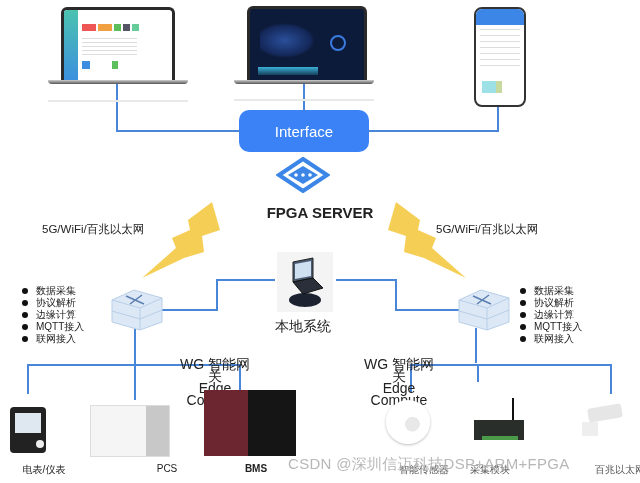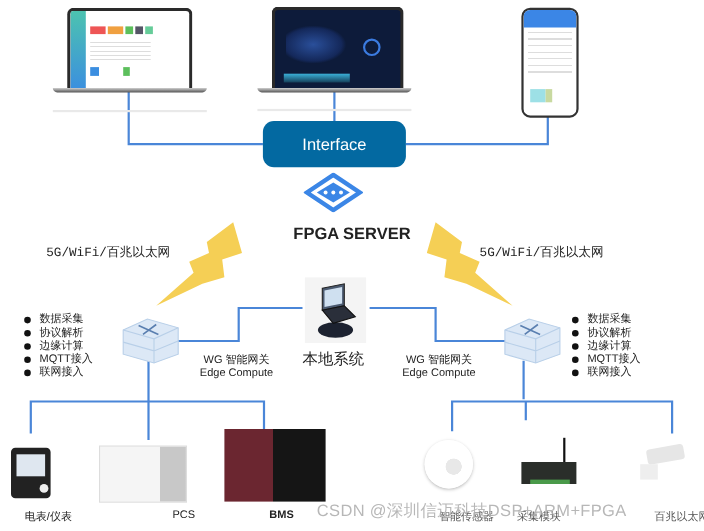--- a/index.html
+++ b/index.html
@@ -2,27 +2,27 @@
 <html><head>
 <meta charset="utf-8">
 <style>
   html,body{margin:0;padding:0;background:#fff;}
   body{width:640px;height:483px;position:relative;overflow:hidden;font-family:"DejaVu Sans","Liberation Sans",sans-serif;color:#222;}
   .abs{position:absolute;}
   svg.wires{position:absolute;left:0;top:0;width:640px;height:483px;}
   .laptop-screen{position:absolute;border:3px solid #2a2a2a;border-bottom:none;border-radius:6px 6px 0 0;overflow:hidden;}
   .laptop-base{position:absolute;height:4px;background:linear-gradient(#cfcfcf,#555);border-radius:0 0 6px 6px;}
   .laptop-shadow{position:absolute;height:2px;background:#e9e9e9;}
-  .iface{position:absolute;left:239px;top:110px;width:130px;height:42px;background:#0369a1;border-radius:10px;color:#fff;font-size:15px;display:flex;align-items:center;justify-content:center;font-family:"Liberation Sans",sans-serif;}
+  .iface{position:absolute;left:239px;top:110px;width:130px;height:42px;background:#3b82f6;border-radius:10px;color:#fff;font-size:15px;display:flex;align-items:center;justify-content:center;font-family:"Liberation Sans",sans-serif;}
   .mqtt{position:absolute;left:0;width:640px;top:204px;text-align:center;font-weight:bold;font-size:15px;font-family:"Liberation Sans",sans-serif;}
-  .net{position:absolute;font-size:11.5px;font-family:Liberation Mono, monospace;}
+  .net{position:absolute;font-size:11.5px;font-family:Liberation Sans, sans-serif;}
   .feat{position:absolute;font-size:10px;line-height:12px;list-style:none;margin:0;padding:0;font-family:Liberation Sans, sans-serif;}
   .feat li{position:relative;padding-left:16px;}
   .feat li::before{content:"";position:absolute;left:2px;top:3px;width:6px;height:6px;border-radius:50%;background:#111;}
-  .gwlbl{position:absolute;font-size:10px;text-align:center;line-height:12px;font-family:"Liberation Sans",sans-serif;}
+  .gwlbl{position:absolute;font-size:14px;text-align:center;line-height:12px;font-family:"Liberation Sans",sans-serif;margin-top:36px;}
   .local{position:absolute;left:275px;top:318px;font-size:14px;font-family:"Liberation Sans",sans-serif;text-align:right;}
   .devlbl{position:absolute;font-size:10px;text-align:center;font-family:"Liberation Sans",sans-serif;padding-left:16px;}
   .watermark{position:absolute;left:288px;top:455px;font-size:15px;color:#b0b0b0;letter-spacing:0.3px;font-family:"Liberation Sans",sans-serif;opacity:0.9;}
 </style>
 </head>
 <body>
 
 <svg class="wires" viewBox="0 0 640 483">
   <g fill="none" stroke="#4a86d8" stroke-width="2">
     <path d="M117 82 V131 H239"></path>

